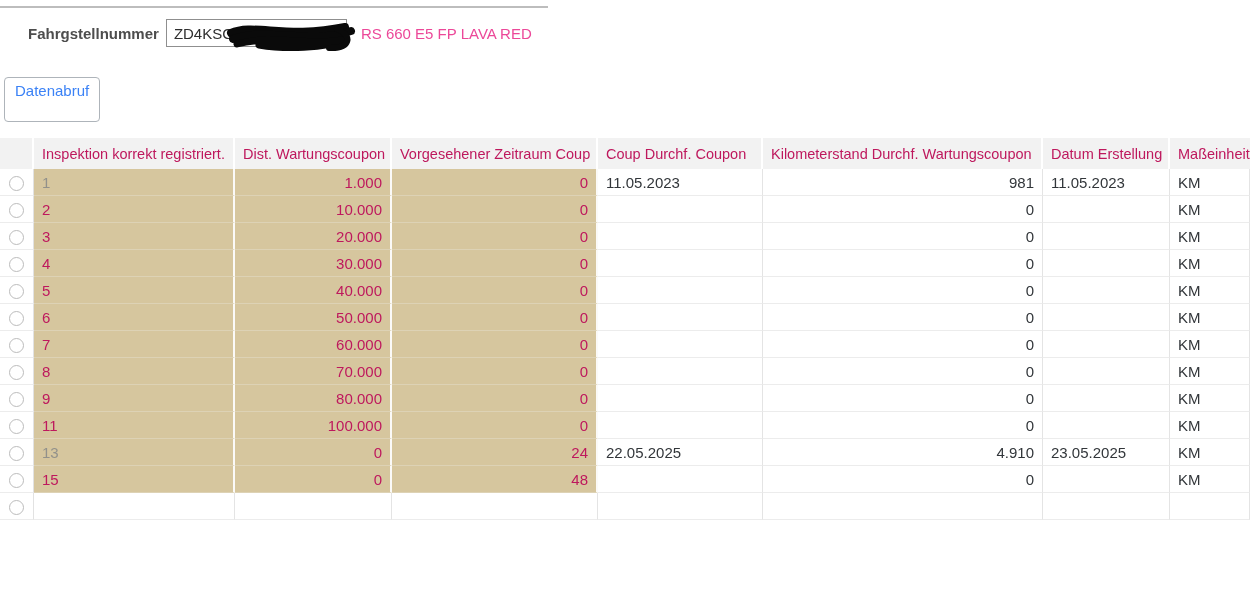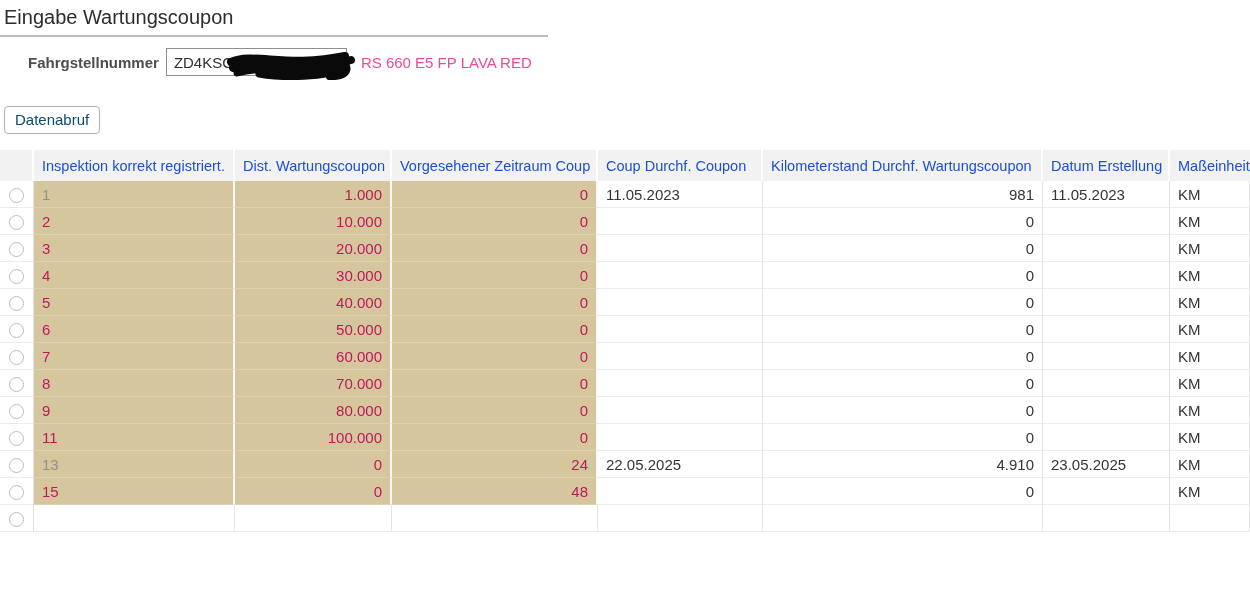--- a/index.html
+++ b/index.html
@@ -18,31 +18,31 @@
   .vin-label { font-size:15px; font-weight:700; color:#4d4d4d; white-space:nowrap; }
   .vin-box {
     position:relative; margin-left:7px; width:172px; height:26px;
     border:1px solid #8f8f8f; background:#fff; display:flex; align-items:center;
     padding-left:7px; font-size:15px; color:#2e2e2e; overflow:visible;
   }
   .vin-scribble { position:absolute; left:58px; top:-3px; width:136px; height:38px; overflow:visible; }
   .model-text { margin-left:14px; font-size:15px; color:#ec4899; white-space:nowrap; }
   .button-row { margin:30px 0 0 4px; }
   .fetch-button {
-    display:inline-block; padding:3px 10px 4px; font-size:15px; line-height:19px;
-    color:#0c4a6e; background:#ffffff; border:1px solid #aeb4ba; border-radius:4px;
+    display:inline-block; padding:3px 10px 21px; font-size:15px; line-height:19px;
+    color:#3b82f6; background:#ffffff; border:1px solid #aeb4ba; border-radius:4px;
     font-family:"Liberation Sans", sans-serif; cursor:pointer;
   }
   table.coupon-table {
     margin-top:16px; border-collapse:separate; border-spacing:0;
     width:1250px; table-layout:fixed; font-size:15px; color:#32363a;
   }
   .coupon-table thead th {
     background:#f2f2f2; font-weight:400; text-align:left; font-size:14.5px;
-    color:#1d4ed8; padding:7px 6px 7px 8px; border-right:2px solid #ffffff;
+    color:#be185d; padding:7px 6px 7px 8px; border-right:2px solid #ffffff;
     white-space:nowrap; overflow:hidden; height:17px;
   }
   .coupon-table thead th:last-child { border-right:0; }
   .coupon-table td {
     height:26px; padding:0 8px; white-space:nowrap; overflow:hidden;
     font-size:15px; vertical-align:middle;
   }
   .c-radio { background:#fff; border-right:1px solid #e2e2e2; border-bottom:1px solid #ececec; text-align:center; padding:0 !important; }
   .radio {
     display:inline-block; width:13px; height:13px; border-radius:50%;
@@ -51,21 +51,20 @@
   .c-tan  { background:#d6c69e; border-right:2px solid #fbfaf8; border-bottom:1px solid #ddd2b5; color:#be185d; }
   .c-white{ background:#fff; border-right:1px solid #e4e4e4; border-bottom:1px solid #ececec; }
   .t-right { text-align:right; }
   .num-dim { color:#92918b; }
 </style>
 </head>
 <body>
 
 <div class="page">
 
-  <h1 class="page-title">Eingabe Wartungscoupon</h1>
   <hr class="title-divider">
 
   <div class="form-row">
     <span class="vin-label">Fahrgstellnummer</span>
     <div class="vin-box">
       <span>ZD4KSG0</span>
       <svg class="vin-scribble" viewBox="0 0 136 38">
         <path d="M6 16 C 28 6, 62 22, 120 10" stroke="#0a0a0a" stroke-width="8" fill="none" stroke-linecap="round"></path>
         <path d="M8 22 C 44 10, 84 28, 126 14" stroke="#0a0a0a" stroke-width="8" fill="none" stroke-linecap="round"></path>
         <path d="M12 27 C 48 17, 88 30, 122 22 C 100 32, 58 32, 34 28" stroke="#0a0a0a" stroke-width="7" fill="none" stroke-linecap="round"></path>

